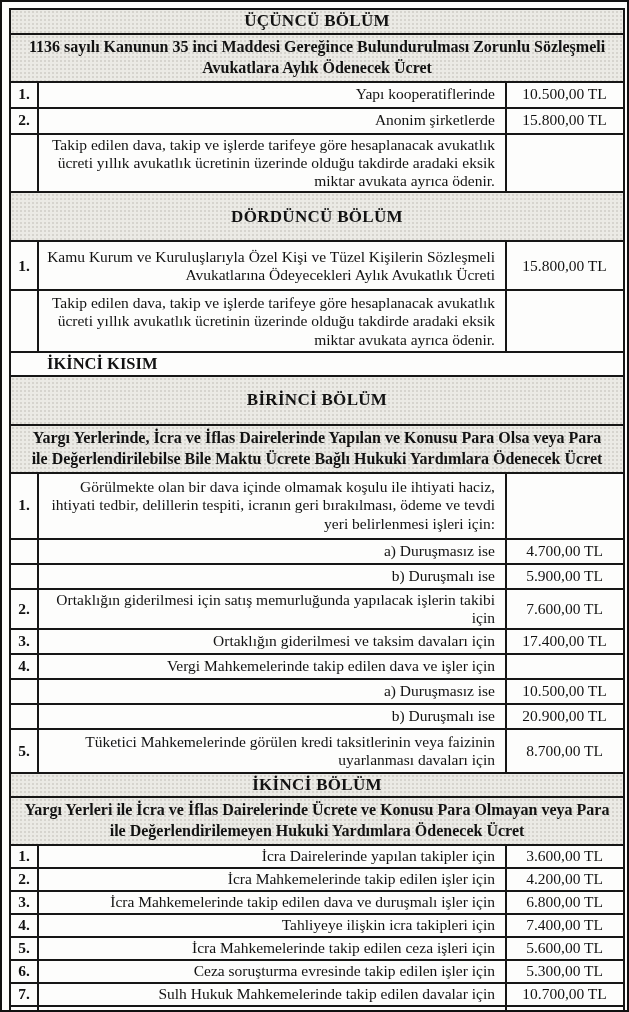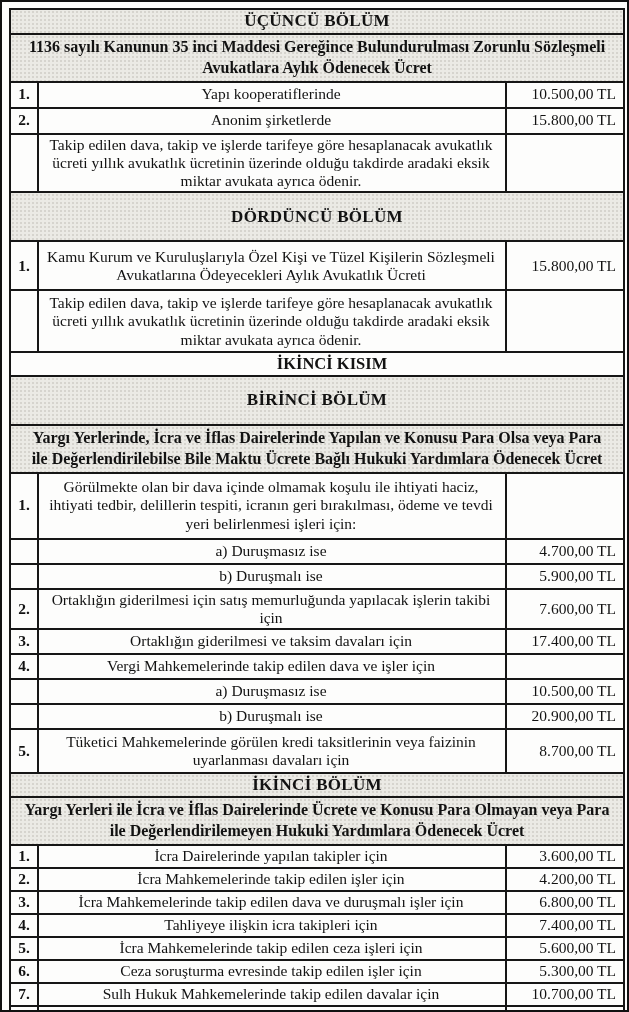--- a/index.html
+++ b/index.html
@@ -50,37 +50,37 @@
   }
   td.sec-subtitle {
     font-weight: bold;
     text-align: center;
     font-size: 16px;
     line-height: 1.3;
     padding: 2px 12px;
   }
   td.kisim-title {
     font-weight: bold;
-    text-align: center;
+    text-align: left;
     font-size: 16.5px;
     background: #fdfdfc;
     padding-left: 36px;
   }
   td.no {
     font-weight: bold;
     text-align: center;
     padding: 1px 2px;
   }
   td.desc {
-    text-align: center;
+    text-align: right;
     padding-left: 8px;
     padding-right: 10px;
   }
   td.amt {
-    text-align: right;
+    text-align: center;
     padding-right: 7px;
     white-space: nowrap;
   }
   
   tr.h23 { height: 23px; }
   tr.h25 { height: 25px; }
   tr.h26 { height: 26px; }
   tr.h39 { height: 49px; }
   tr.h42 { height: 42px; margin-top: 16px; }
   tr.h44 { height: 44px; }

